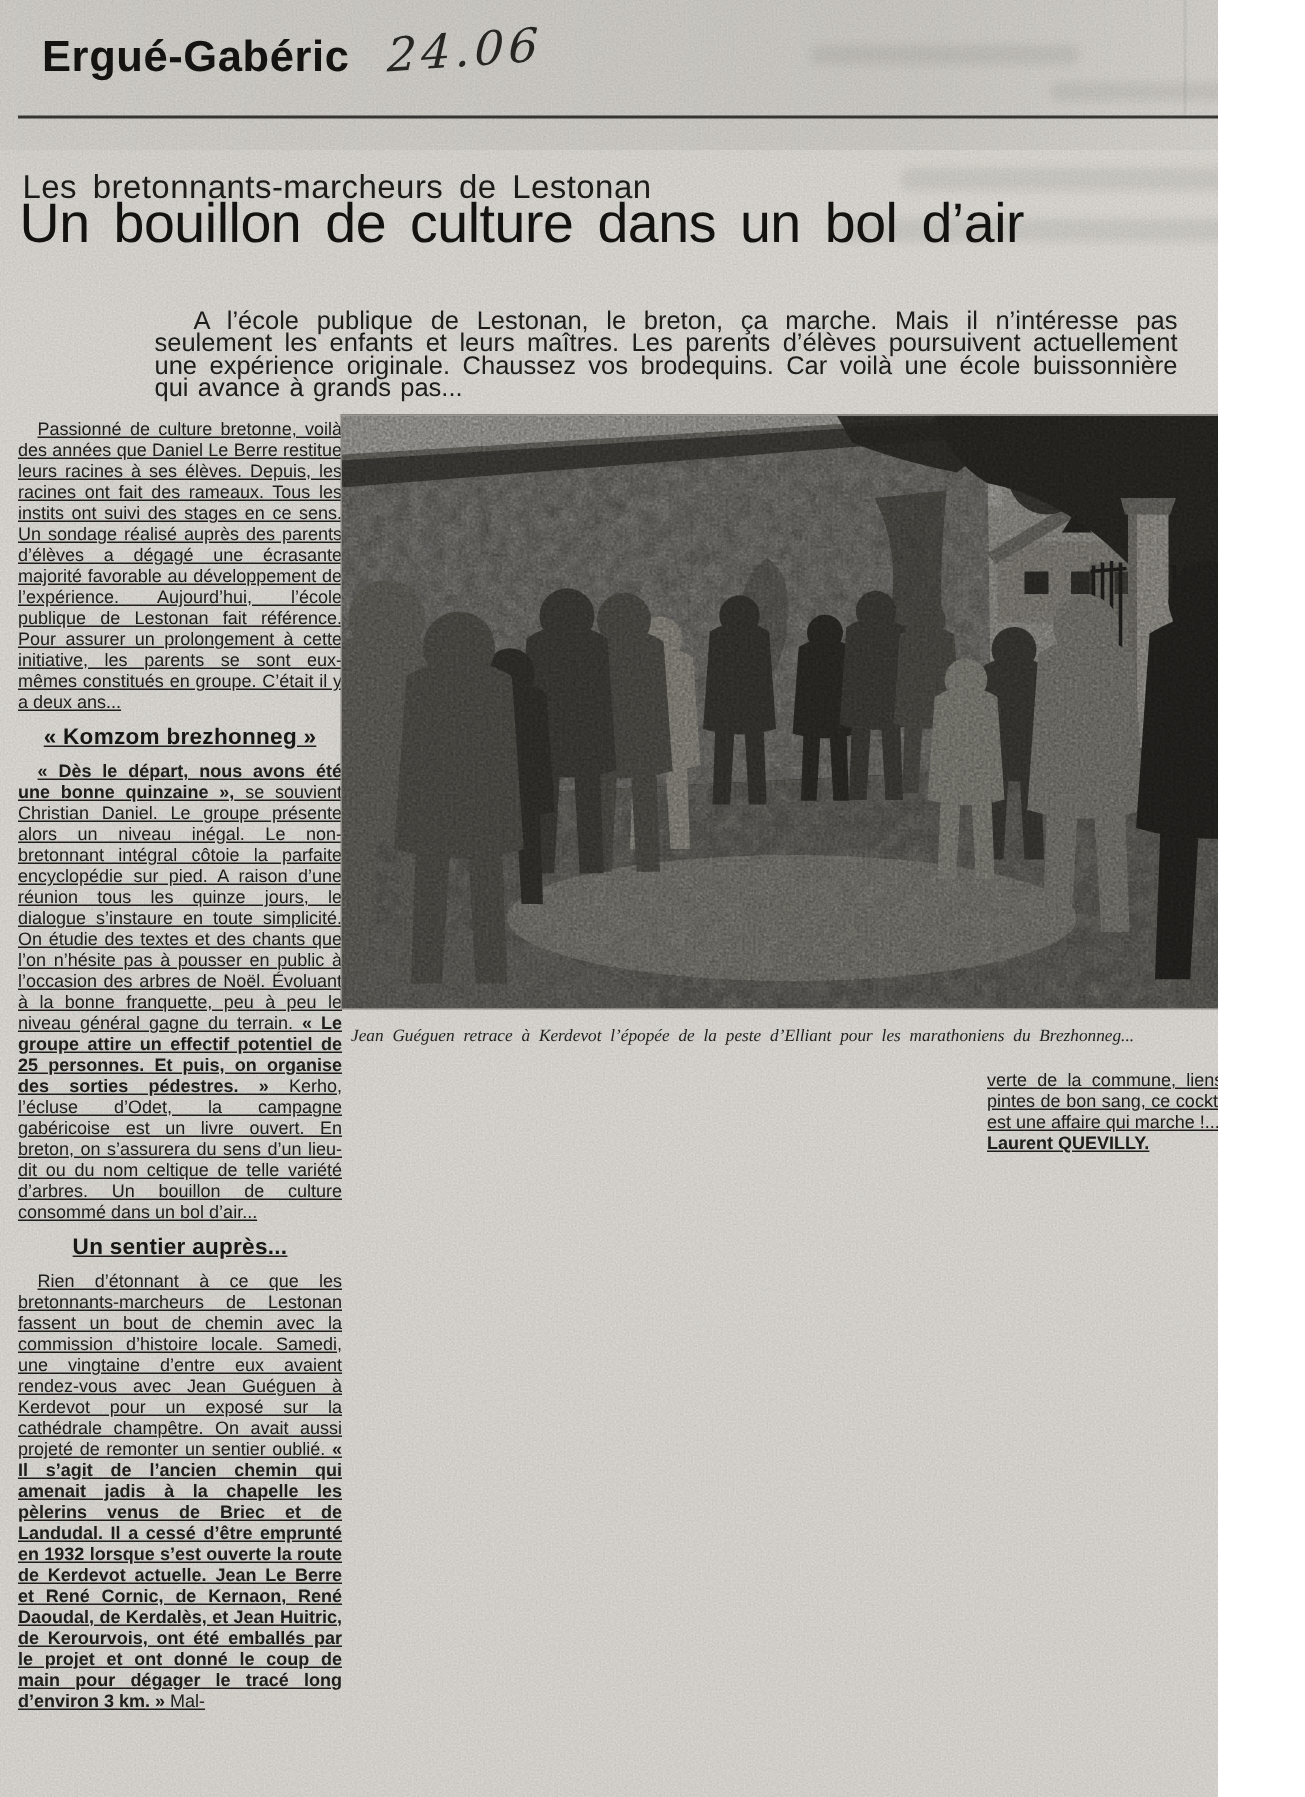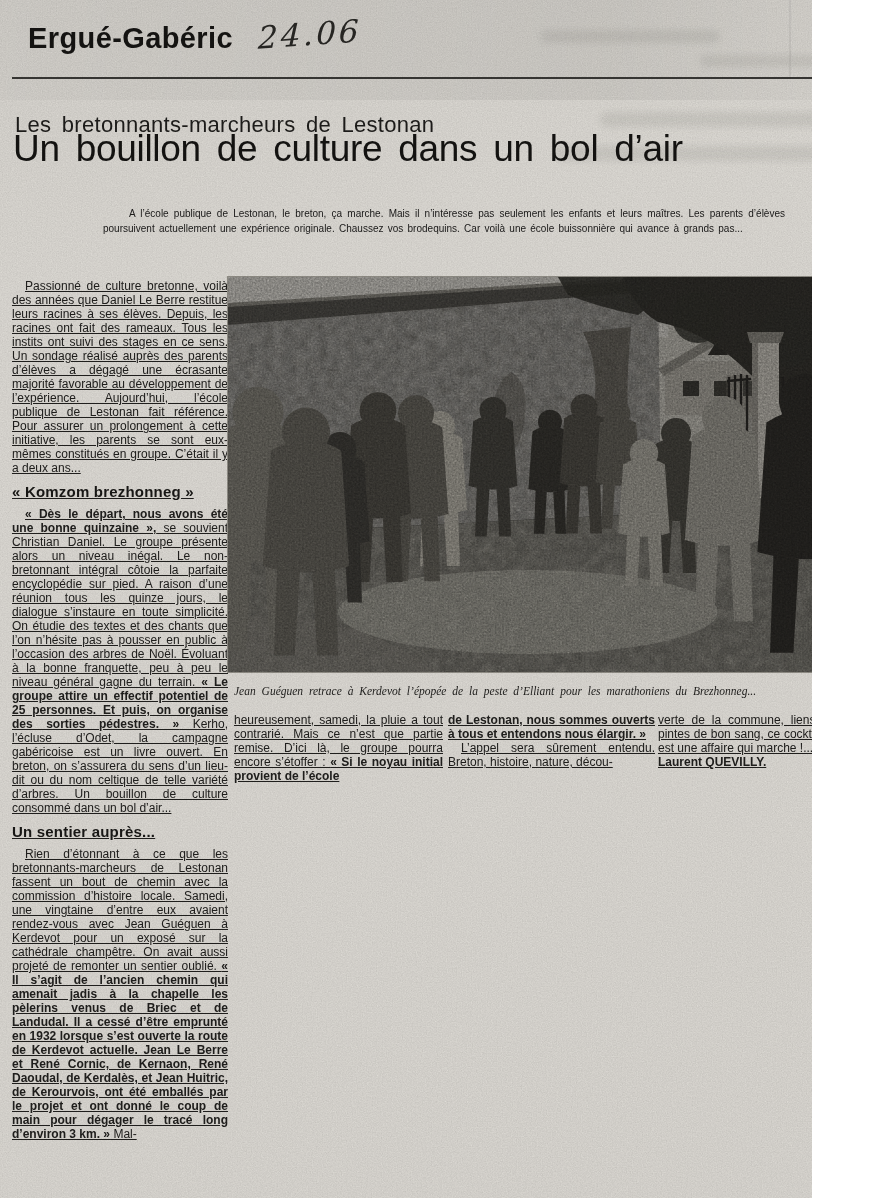--- a/index.html
+++ b/index.html
@@ -22,27 +22,27 @@
     letter-spacing:0.4px;color:#171614;}
   .hand-date{position:absolute;left:258px;top:16px;font-family:"DejaVu Serif",serif;
     font-style:italic;font-size:31px;color:#2b2a27;transform:rotate(-4deg) skewX(-6deg);
     letter-spacing:3px;}
   .rule{position:absolute;left:12px;top:77px;width:856px;height:2px;background:#3c3b38;}
 
   .kicker{position:absolute;left:15px;top:112px;font-size:22px;font-weight:400;
     letter-spacing:0.3px;word-spacing:4px;color:#201f1d;}
   .headline{position:absolute;left:13px;top:128px;width:850px;font-size:37px;font-weight:normal;
     letter-spacing:-0.3px;word-spacing:6px;color:#161513;}
-  .lede{position:absolute;left:103px;top:206px;width:682px;font-size:10px;line-height:15px;
+  .lede{position:absolute;left:103px;top:206px;width:682px;font-size:17px;line-height:15px;
     text-align:justify;text-indent:26px;word-spacing:1.5px;color:#222120;}
 
   .col{position:absolute;font-size:12px;line-height:14px;text-align:justify;color:#232220;text-decoration:underline;}
   .col p{margin:0;text-indent:13px;}
   .col-left{left:12px;top:279px;width:216px;}
-  .sub{font-size:15px;font-weight:bold;margin:10px 0 8px;letter-spacing:0.2px;color:#1b1a18;}
+  .sub{font-size:15px;font-weight:bold;text-align:center;margin:10px 0 8px;letter-spacing:0.2px;color:#1b1a18;}
   .seg-bold{font-weight:bold;}
 
   .photo{position:absolute;left:228px;top:277px;width:640px;height:395px;
     outline:1px solid #9a978f;background:#c4c1b8;}
   .caption{position:absolute;left:234px;top:685px;width:632px;font-size:11.5px;font-style:italic;
     word-spacing:3px;color:#262523;font-family:Liberation Serif, serif;}
 
   .col-mid1{left:234px;top:713px;width:209px;}
   .col-mid2{left:448px;top:713px;width:207px;}
   .col-right{left:658px;top:713px;width:209px;}
@@ -189,27 +189,20 @@
         <use href="#fig" transform="translate(30,380) scale(3.4)" fill="#87847b"></use>
         <use href="#fig" transform="translate(78,385) scale(3.2)" fill="#6f6c64"></use>
       </g>
 
       <rect x="0" y="0" width="640" height="395" filter="url(#photoGrain)" opacity="0.4"></rect>
     </svg>
   </div>
 
   <div class="caption">Jean Guéguen retrace à Kerdevot l’épopée de la peste d’Elliant pour les marathoniens du Brezhonneg...</div>
 
-  <div class="col col-mid1">
-    <p><span>heureusement, samedi, la pluie a tout contrarié. Mais ce n’est que partie remise. D’ici là, le groupe pourra encore s’étoffer : </span><span class="seg-bold">« Si le noyau initial provient de l’école</span></p>
-  </div>
-  <div class="col col-mid2">
-    <p class="first"><span class="seg-bold">de Lestonan, nous sommes ouverts à tous et entendons nous élargir. »</span></p>
-    <p class="second">L’appel sera sûrement entendu. Breton, histoire, nature, décou-</p>
-  </div>
   <div class="col col-right">
     <p>verte de la commune, liens d’amitié, pintes de bon sang, ce cocktail tonique est une affaire qui marche !...</p>
     <p class="byline">Laurent QUEVILLY.</p>
   </div>
 
   <svg class="grain" width="870" height="1198">
     <filter id="paperGrain" x="0" y="0" width="100%" height="100%">
       <feTurbulence type="fractalNoise" baseFrequency="0.8" numOctaves="2" seed="11" result="n"></feTurbulence>
       <feColorMatrix in="n" type="matrix" values="0 0 0 0 0  0 0 0 0 0  0 0 0 0 0  0.3 0.3 0.3 0 0"></feColorMatrix>
     </filter>

